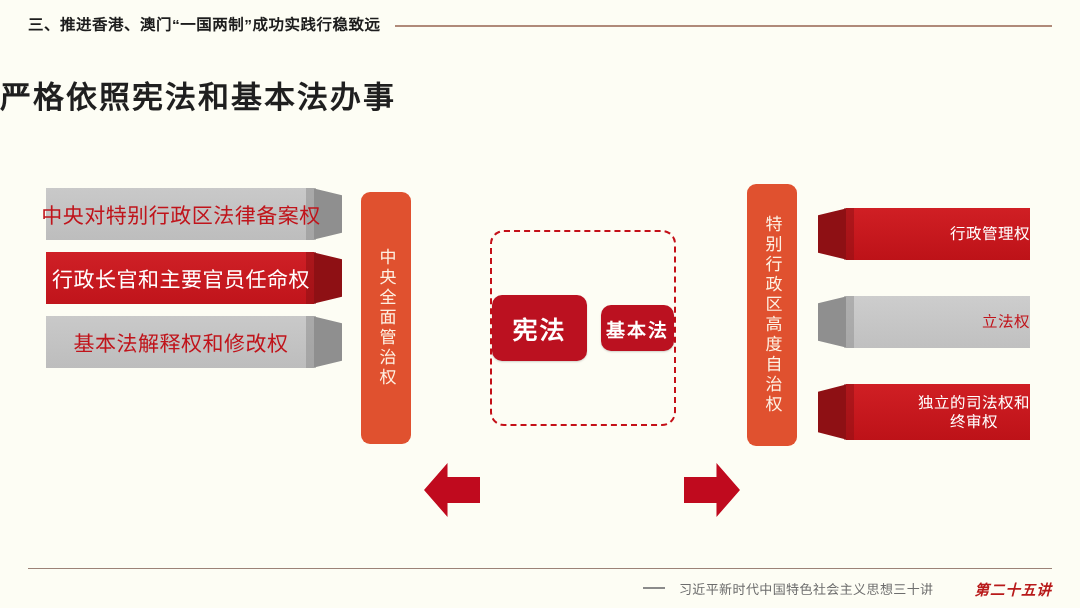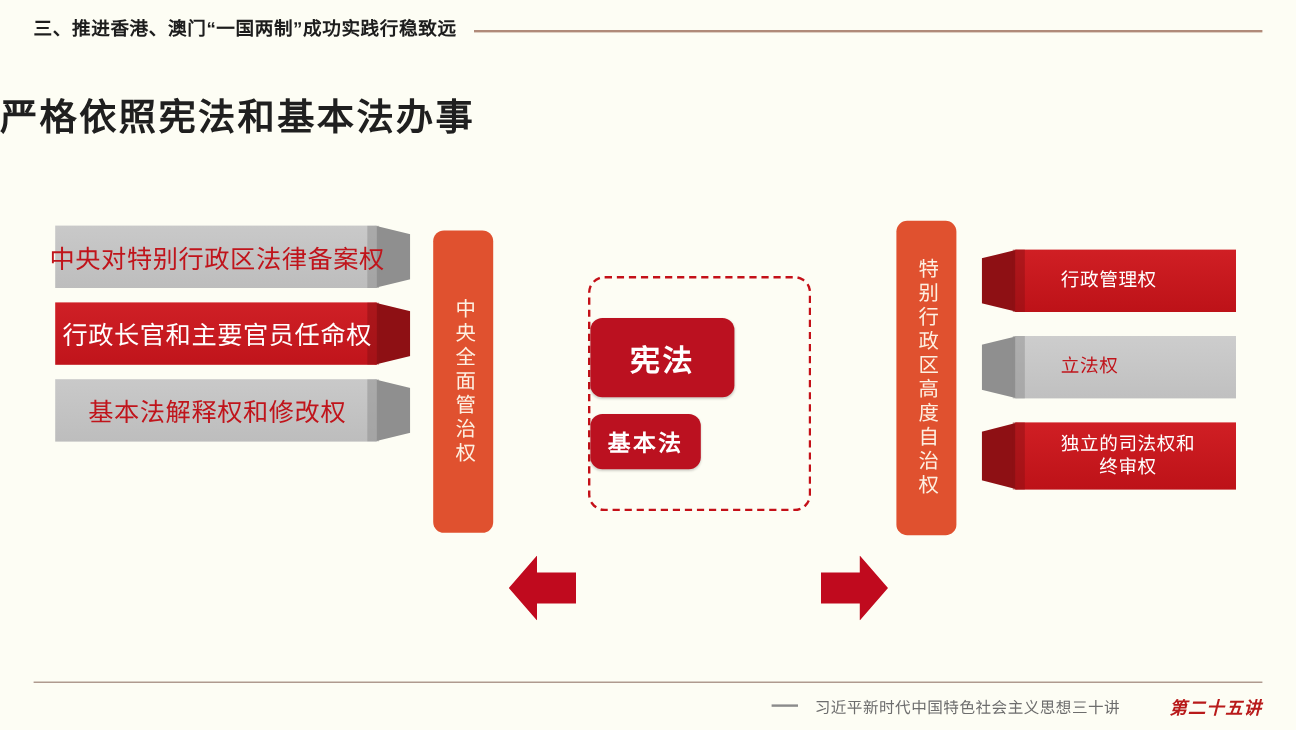--- a/index.html
+++ b/index.html
@@ -174,21 +174,22 @@
   .dashed-box {
     position: absolute;
     left: 0;
     top: 50px;
     width: 186px;
     height: 196px;
     border: 2px dashed #c41018;
     border-radius: 14px;
     box-sizing: border-box;
     display: flex;
-    flex-direction: column;
+    flex-direction: row;
+    align-items: center;
     justify-content: center;
     gap: 14px;
   }
   .chip {
     background: #bb1120;
     color: #ffffff;
     border-radius: 10px;
     display: flex;
     align-items: center;
     justify-content: center;
@@ -228,24 +229,24 @@
   
   .col-right {
     position: absolute;
     left: 818px;
     top: 28px;
     width: 212px;
   }
   .ribbon-r {
     position: relative;
     height: 52px;
-    margin-bottom: 20px;
-    display: flex;
-    align-items: center;
-    justify-content: flex-start;
+    margin-bottom: 36px;
+    display: flex;
+    align-items: center;
+    justify-content: flex-end;
     font-size: 15.5px;
     letter-spacing: 0.5px;
     box-sizing: border-box;
     padding-left: 40px;
   }
   .ribbon-r.tall { height: 56px; }
   .ribbon-r .body {
     position: absolute;
     left: 28px; top: 0; bottom: 0; right: 0;
     z-index: 1;

